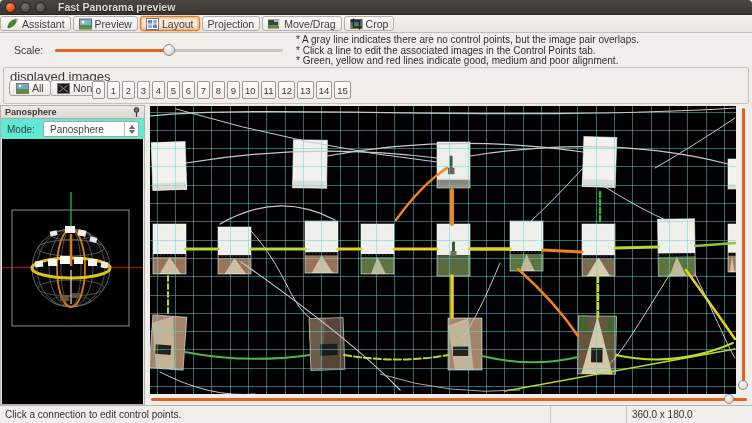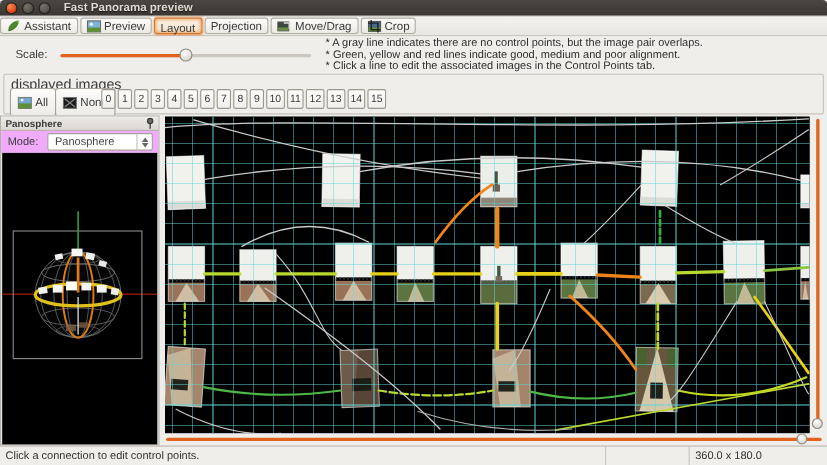--- a/index.html
+++ b/index.html
@@ -14,54 +14,54 @@
   .winbtn { width:11px; height:11px; border-radius:50%; margin-left:4px; }
   .winbtn.close { background:radial-gradient(circle at 35% 30%, #f58a55, #dd4814 65%, #a33208); border:1px solid #241f1a; margin-left:5px; }
   .winbtn.minmax { background:radial-gradient(circle at 35% 30%, #777268, #55524b 65%, #3b3833); border:1px solid #241f1a; }
   #titletext { color:#dfdbd3; font-weight:bold; font-size:10.5px; margin-left:12px; text-shadow:0 1px 1px #1a1814; }
 
   
   #toolbar { position:absolute; left:0; top:15px; width:752px; height:18px;
     background:linear-gradient(#f4f2ef,#e9e6e1); border-bottom:1px solid #c2beb6; display:flex; align-items:center; padding-left:0; }
   .tbtn { height:15px; display:flex; align-items:center; gap:3px; padding:0 5px; margin-right:2px;
     background:linear-gradient(#fcfbfa,#eceae5); border:1px solid #b3afa7; border-radius:3px; font-size:10.5px; color:#3c3c3c; cursor:default; }
-  .tbtn.active { border:1px solid #d07a33; box-shadow:0 0 3px 1px #eda55f inset, 0 0 2px #e98a3c; background:linear-gradient(#fdf4ea,#f3e0cb);flex-direction:column; }
+  .tbtn.active { border:1px solid #d07a33; box-shadow:0 0 3px 1px #eda55f inset, 0 0 2px #e98a3c; background:linear-gradient(#fdf4ea,#f3e0cb); }
   .ticon { width:13px; height:12px; display:inline-block; }
 
   
   #scalerow { position:absolute; left:0; top:33px; width:752px; height:34px; background:#f0eeea; }
   #scalelabel { position:absolute; left:14px; top:11px; font-size:10.5px; }
   #scaleslider { position:absolute; left:55px; top:10px; width:230px; height:14px; }
   #scaletrack { position:absolute; left:0; top:6px; width:228px; height:3px; background:#cbc7bf; border-radius:2px; }
   #scalefill { position:absolute; left:0; top:6px; width:114px; height:3px; background:#e1621f; border-radius:2px; }
   #scalehandle { position:absolute; left:108px; top:1px; width:12px; height:12px; border-radius:50%;
     background:radial-gradient(circle at 40% 30%, #fdfdfc, #dedbd4 70%, #c6c2b9); border:1px solid #8f8b83; }
   #legend { position:absolute; left:296px; top:2px; line-height:10.5px; font-size:10px; color:#2e2e2e; }
 
   
   #displayed { position:absolute; left:3px; top:67px; width:746px; height:37px;
     border:1px solid #c6c2ba; border-radius:2px; background:#f0eeea; }
   #displabel { position:absolute; left:6px; top:1px; font-size:13px; color:#3a3a3a; }
-  .imgbtn { position:absolute; top:12px; height:26px; display:flex; align-items:center; gap:3px; padding:0 6px;
+  .imgbtn { position:absolute; top:12px; height:16px; display:flex; align-items:center; gap:3px; padding:0 6px;
     background:linear-gradient(#fdfdfc,#edebe6); border:1px solid #a8a49c; border-radius:3px; font-size:10.5px; }
   #allbtn { left:5px; } #nonebtn { left:46px; }
   #numbtns { position:absolute; left:88px; top:13px; display:flex; gap:2px; }
   .numbtn { min-width:13px; height:18px; padding:0 2px; background:linear-gradient(#fefefd,#f1efeb);
     border:1px solid #9d9890; border-radius:2px; font-size:9.5px; color:#3a3a3a; text-align:center;
     font-family:"Liberation Sans",sans-serif; }
 
   
   #main { position:absolute; left:0; top:105px; width:752px; height:300px; background:#efede9; }
 
   
   #sidepanel { position:absolute; left:0; top:0; width:145px; height:300px; background:#edebe8; border:1px solid #b5b1a9; }
   #sphead { position:absolute; left:0; top:0; width:143px; height:13px;
     background:linear-gradient(#eceae6,#dcd8d2); border-bottom:1px solid #b0aca4; display:flex; align-items:center; }
   #sphead span.t { font-size:9px; font-weight:bold; color:#3a3a3a; margin-left:4px; flex:1; }
-  #moderow { position:absolute; left:0; top:13px; width:143px; height:20px; background:#f0abfc; display:flex; align-items:center; }
+  #moderow { position:absolute; left:0; top:13px; width:143px; height:20px; background:#5eead4; display:flex; align-items:center; }
   #modelabel { font-size:10px; margin-left:6px; }
   #modecombo { position:absolute; left:42px; top:2px; width:96px; height:16px; background:#fff;
     border:1px solid #a8a49c; border-radius:2px; display:flex; align-items:center; }
   #modevalue { font-size:10px; color:#444; margin-left:6px; flex:1; }
   #combospin { width:14px; height:14px; border-left:1px solid #c4c0b8; display:flex; flex-direction:column; align-items:center; justify-content:center; gap:1px; }
   .tri-up { width:0; height:0; border-left:3px solid transparent; border-right:3px solid transparent; border-bottom:4px solid #666; }
   .tri-dn { width:0; height:0; border-left:3px solid transparent; border-right:3px solid transparent; border-top:4px solid #666; }
   #spherebox { position:absolute; left:1px; top:33px; width:141px; height:265px; background:#000; }
 
   
@@ -143,22 +143,22 @@
 
   <div id="scalerow">
     <span id="scalelabel">Scale:</span>
     <div id="scaleslider">
       <div id="scaletrack"></div>
       <div id="scalefill"></div>
       <div id="scalehandle"></div>
     </div>
     <div id="legend">
       <div>* A gray line indicates there are no control points, but the image pair overlaps.</div>
+      <div>* Click a line to edit the associated images in the Control Points tab.</div>
       <div>* Green, yellow and red lines indicate good, medium and poor alignment.</div>
-      <div>* Click a line to edit the associated images in the Control Points tab.</div>
     </div>
   </div>
 
   <div id="displayed">
     <span id="displabel">displayed images</span>
     <div class="imgbtn" id="allbtn">
       <svg width="13" height="11" viewBox="0 0 13 11">
           <rect x="0.5" y="0.5" width="12" height="10" fill="#6fa8d0" stroke="#777"></rect>
           <rect x="0.5" y="6" width="12" height="4.5" fill="#5f8f3a"></rect>
           <circle cx="4" cy="3" r="1.3" fill="#fff"></circle>

